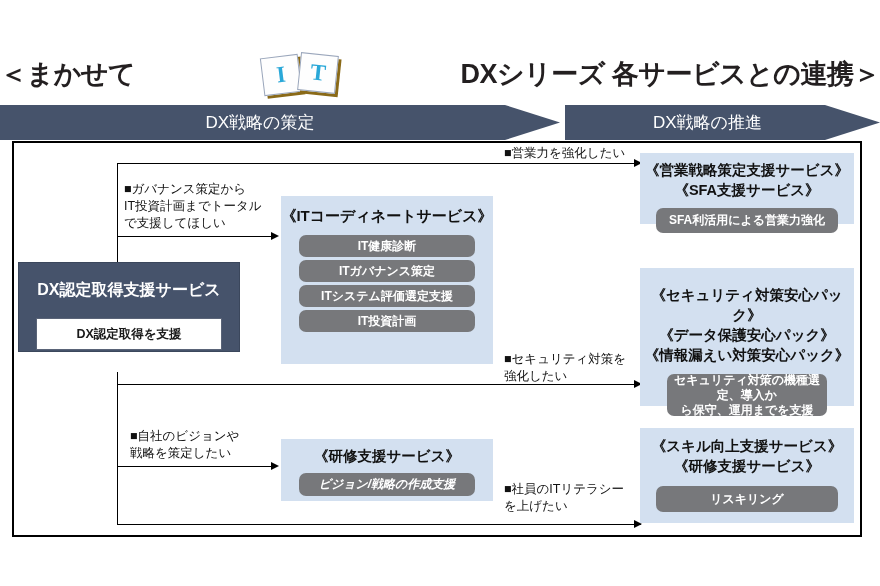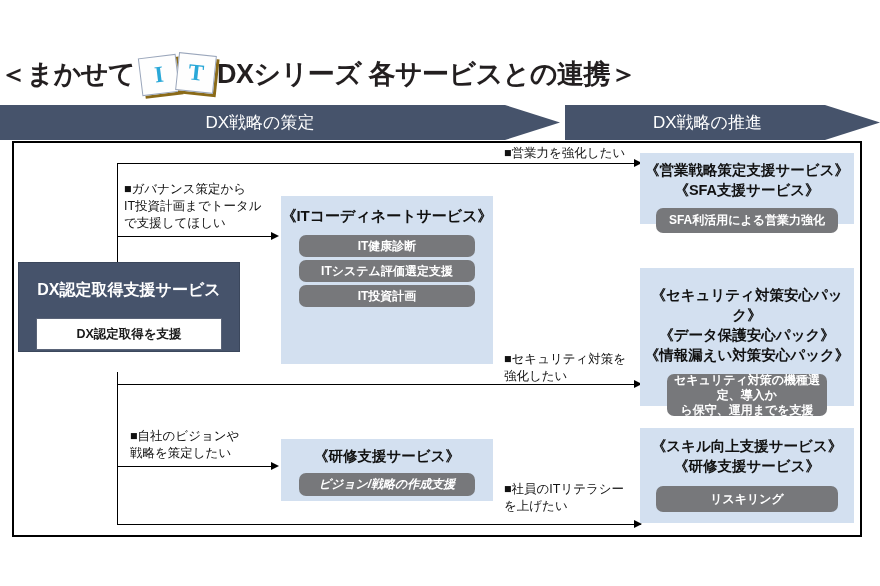--- a/index.html
+++ b/index.html
@@ -8,21 +8,21 @@
     background:#ffffff;
     font-family:"Liberation Sans","DejaVu Sans",sans-serif;
     overflow:hidden;
     position:relative;
     color:#1a1a1a;
   }
 
   
   #title-row{
     position:absolute;left:0;top:50px;width:880px;height:48px;
-    display:flex;align-items:center;justify-content:flex-start;
+    display:flex;align-items:center;justify-content:space-between;
   }
   .title-text{
     font-size:27px;font-weight:700;color:#231f20;letter-spacing:-0.5px;
     white-space:nowrap;
   }
   #it-cards{
     position:relative;width:78px;height:46px;margin:0 2px;flex:0 0 auto;
   }
   .it-card{
     position:absolute;width:36px;height:36px;background:#fefefe;
@@ -190,20 +190,21 @@
 
 <div id="dx-box">
   <div class="dx-title">DX認定取得支援サービス</div>
   <div class="dx-chip">DX認定取得を支援</div>
 </div>
 
 <div class="pale-box" id="it-coord">
   <div class="pale-title">《ITコーディネートサービス》</div>
   <div class="chips">
     <div class="gray-chip">IT健康診断</div>
+    <div class="gray-chip">ITガバナンス策定</div>
     <div class="gray-chip">ITシステム評価選定支援</div>
     <div class="gray-chip">IT投資計画</div>
   </div>
 </div>
 
 <div class="pale-box" id="train-center">
   <div class="pale-title">《研修支援サービス》</div>
   <div class="chips">
     <div class="gray-chip">ビジョン/戦略の作成支援</div>
   </div>

